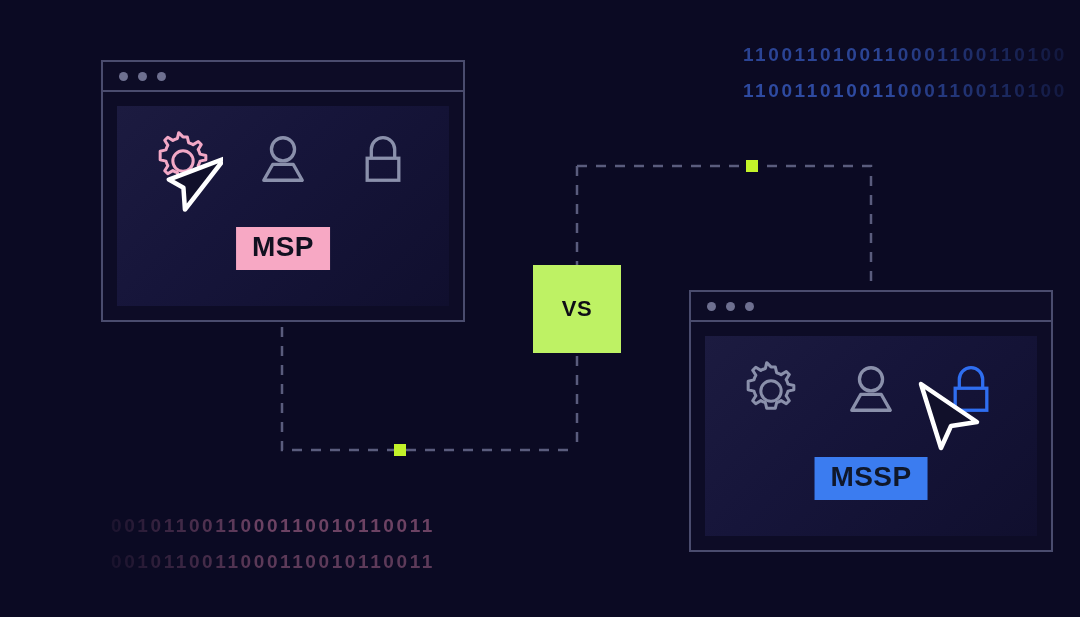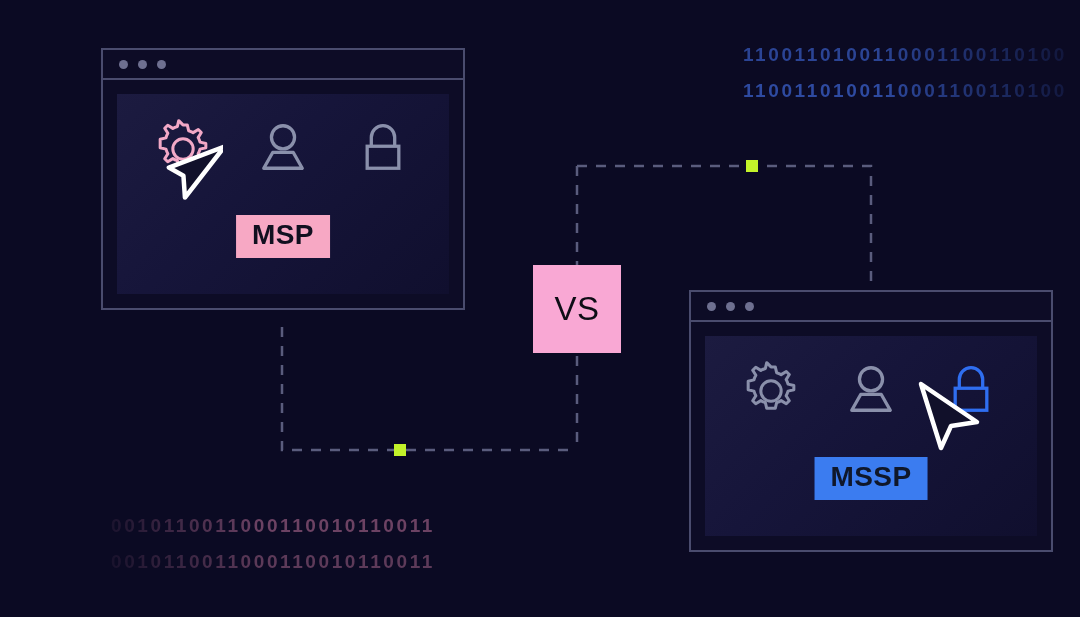--- a/index.html
+++ b/index.html
@@ -61,21 +61,21 @@
     width: 1080px; height: 617px;
     pointer-events: none;
   }
 
   
   .window {
     position: absolute;
     border: 2px solid #4a4c6e;
     background: #0d0c26;
   }
-  #window-msp  { left: 64px;  top: 48px;  width: 364px; height: 262px; }
+  #window-msp  { left: 64px;  top: 60px;  width: 364px; height: 262px; }
   #window-mssp { left: 652px; top: 290px; width: 364px; height: 262px; }
 
   .titlebar {
     height: 30px;
     border-bottom: 2px solid #4a4c6e;
     display: flex;
     align-items: center;
     padding-left: 16px;
     gap: 10px;
   }
@@ -125,27 +125,27 @@
     pointer-events: none;
   }
   #cursor-msp  { left: 40px; top: 42px; }
   #cursor-mssp { left: 210px; top: 42px; }
 
   
   #vs-badge {
     position: absolute;
     left: 496px; top: 265px;
     width: 88px; height: 88px;
-    background: #f9a8d4;
+    background: #bef264;
     color: #0e0d16;
     display: flex;
     align-items: center;
     justify-content: center;
-    font-size: 33px;
-    font-weight: 400;
+    font-size: 22px;
+    font-weight: 700;
     letter-spacing: 0.5px;
   }
 </style>
 </head>
 <body>
 
 <div id="stage">
 
   <div class="binary binary-tr-1">1100110100110001100110100</div>
   <div class="binary binary-tr-2">1100110100110001100110100</div>

